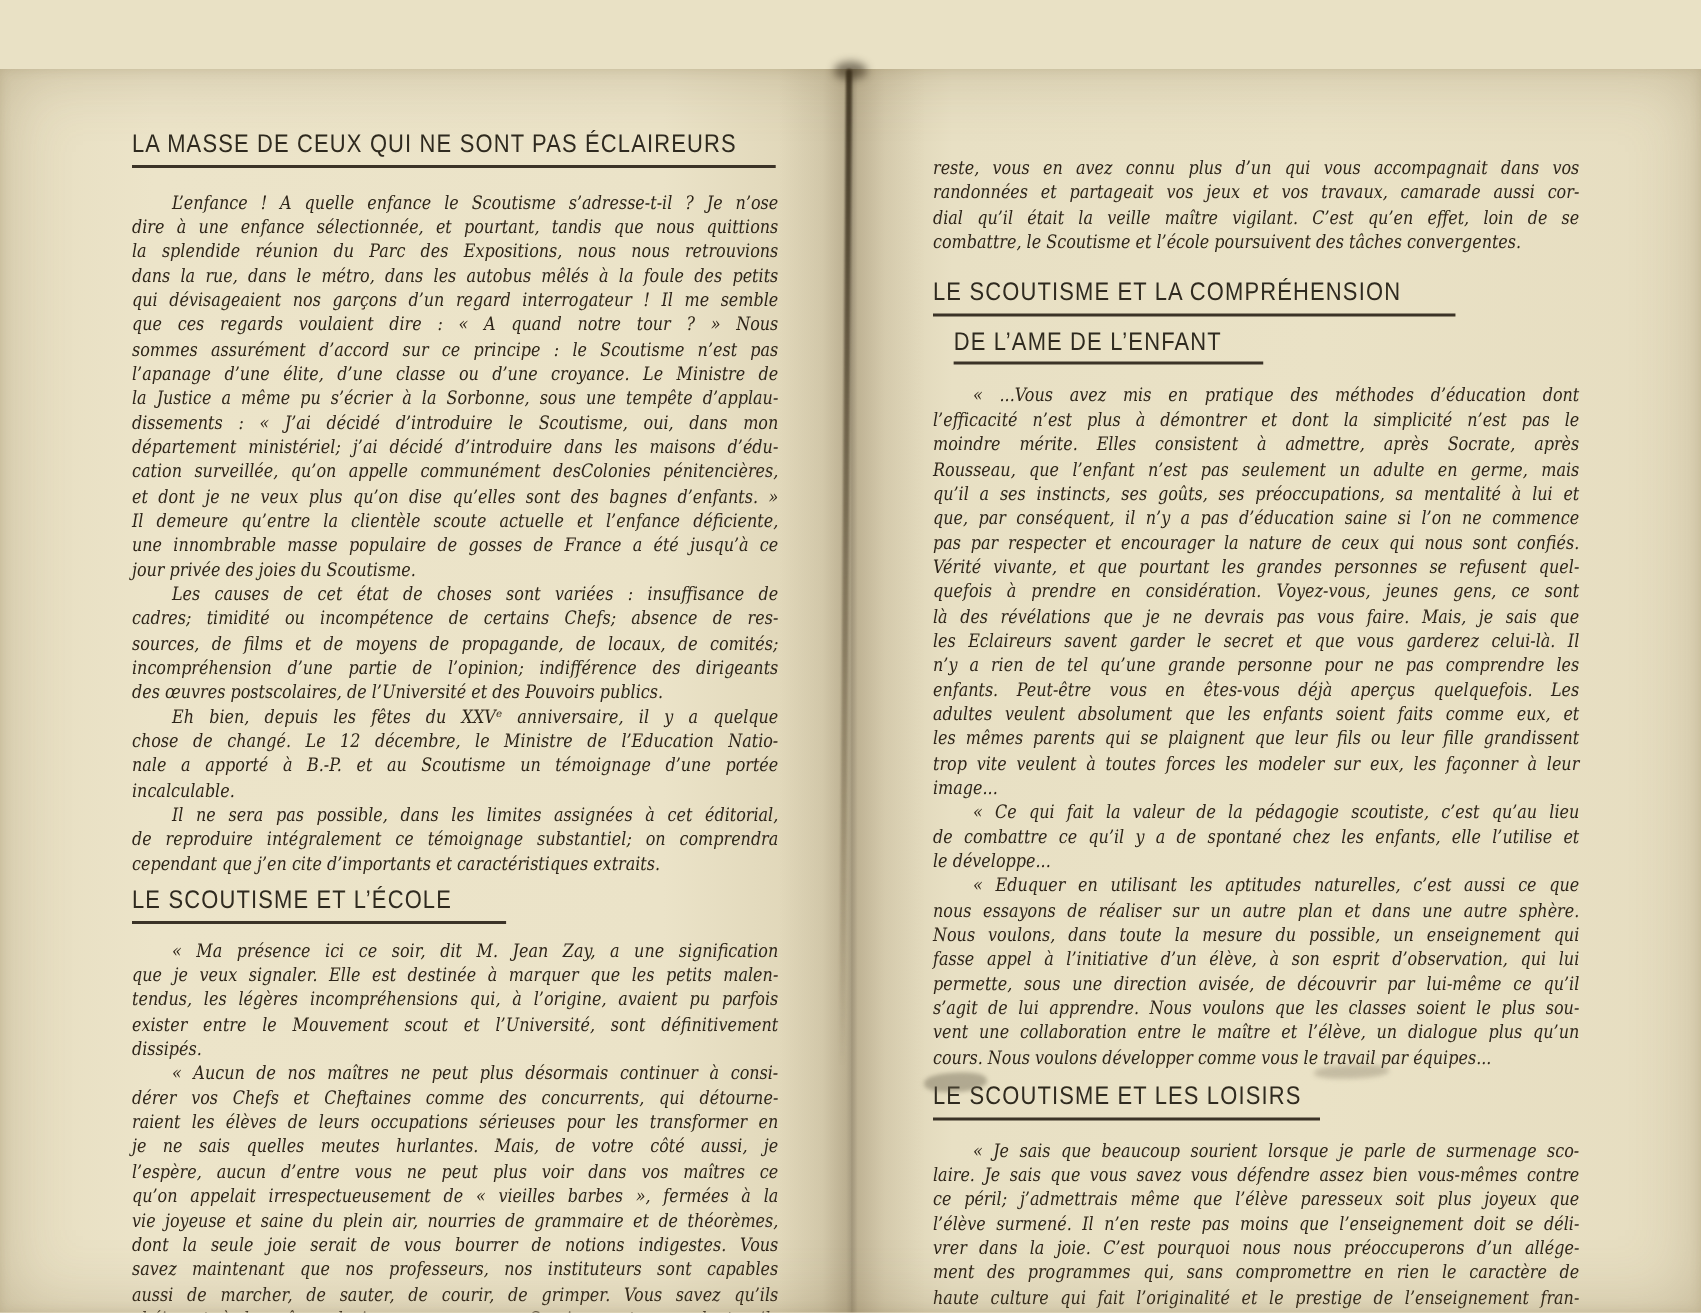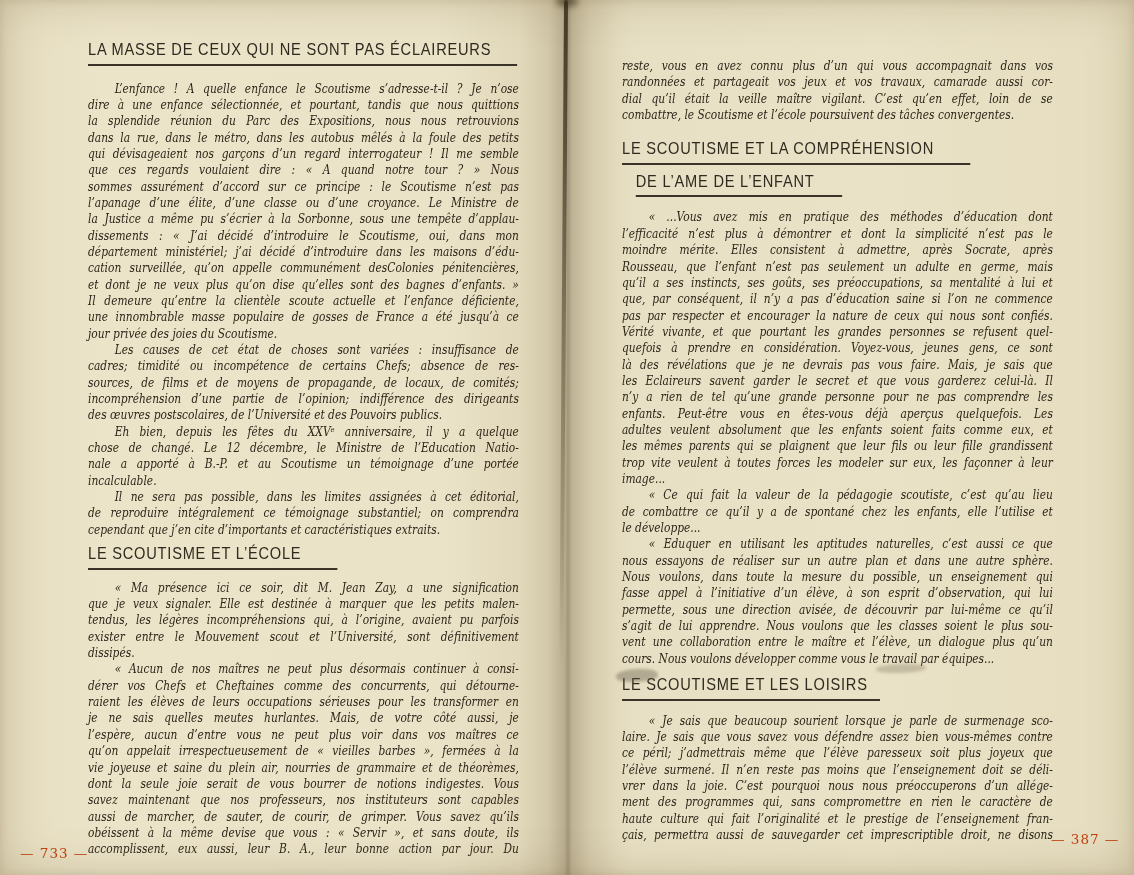--- a/index.html
+++ b/index.html
@@ -1,21 +1,21 @@
 <!DOCTYPE html>
 <html><head>
 <meta charset="utf-8">
 <style>
   html,body{margin:0;padding:0;}
   body{
     width:1134px;height:875px;overflow:hidden;position:relative;
     background:#e9e1c5;
     font-family:"DejaVu Serif", serif;
   }
-  .spread{position:absolute;inset:0;}
+  .spread{position:absolute;inset:0;margin-top:46px;}
   .page{position:absolute;top:0;bottom:0;}
   .page.left{
     left:0;width:567px;
     background:linear-gradient(90deg,#e6ddc0 0%,#ece4c9 18%,#ebe3c8 78%,#dcd2b3 100%);
   }
   .page.right{
     left:567px;width:567px;
     background:linear-gradient(90deg,#d7ccad 0%,#e8e0c4 12%,#eae2c6 55%,#e6ddc0 100%);
   }
   .vignette{

